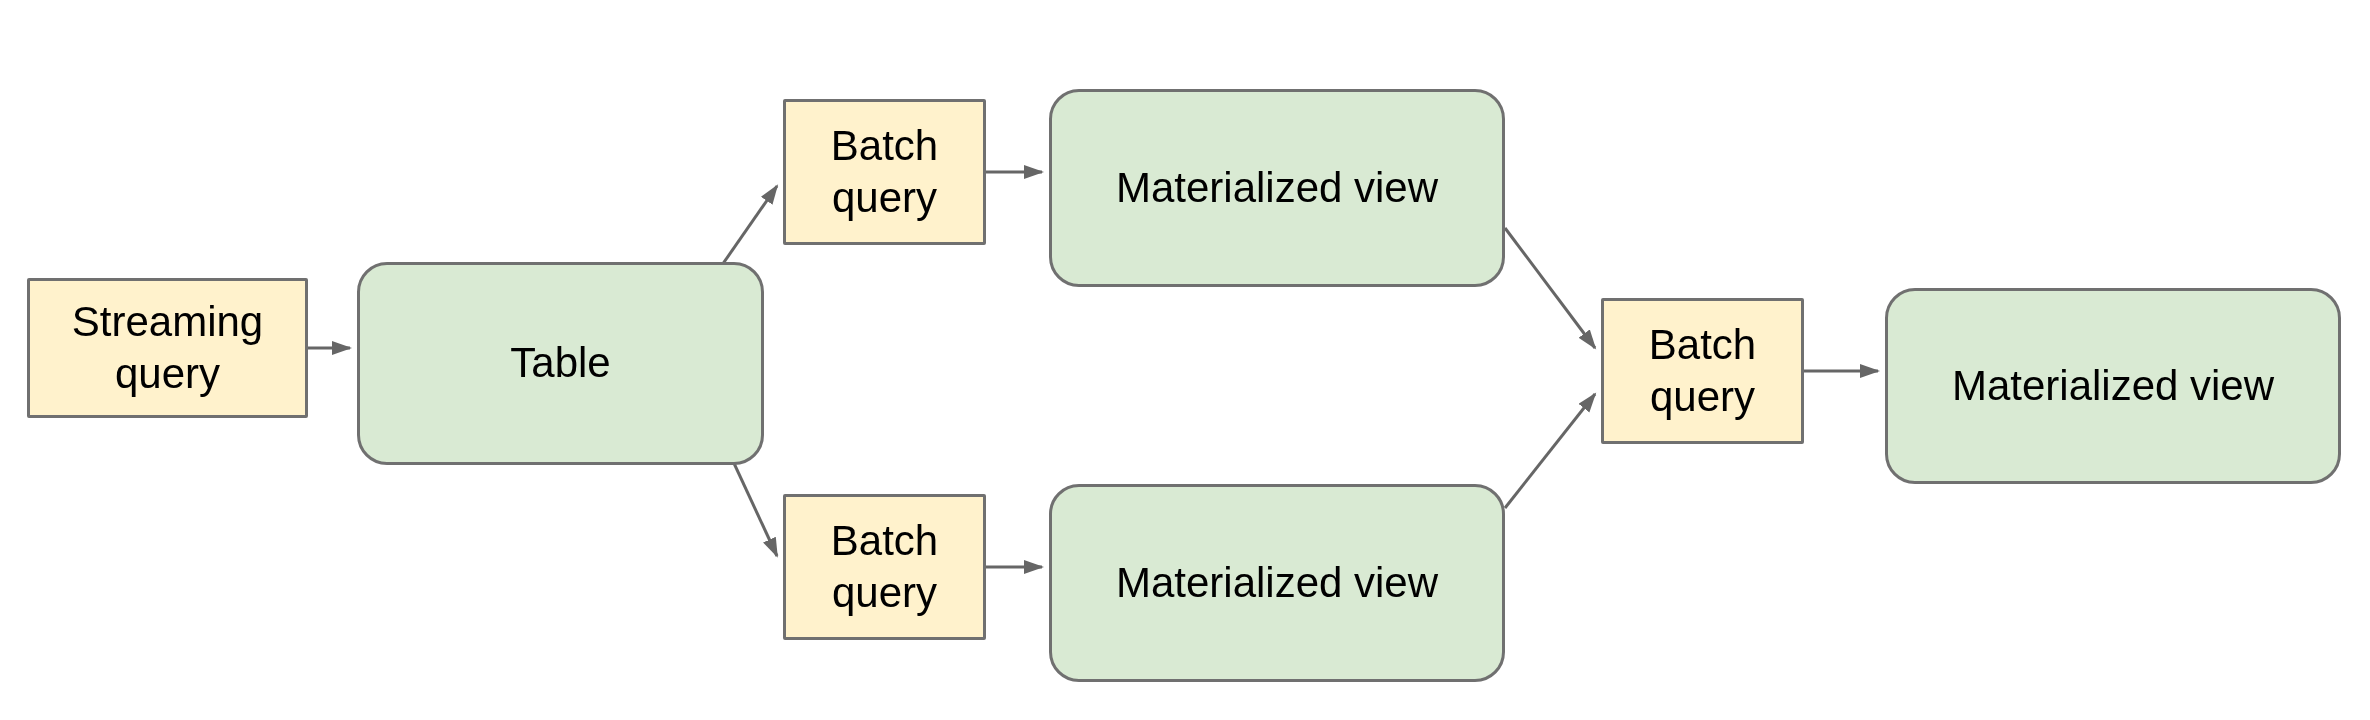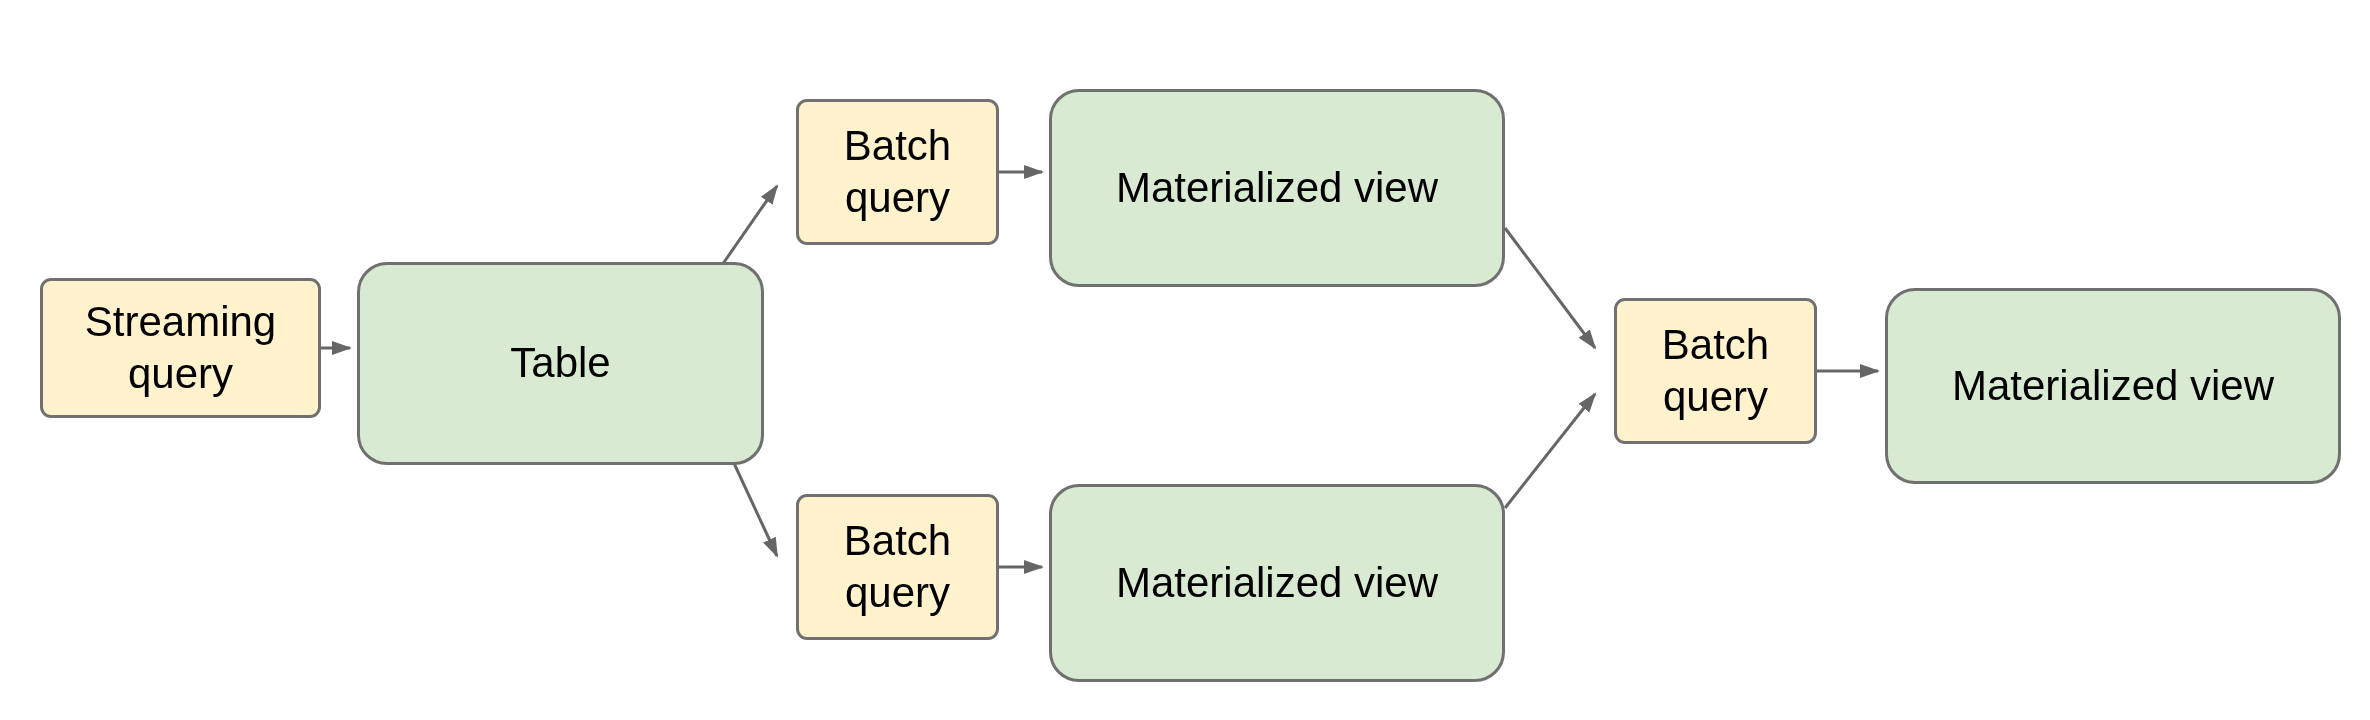--- a/index.html
+++ b/index.html
@@ -38,22 +38,21 @@
     text-align: center;
     box-sizing: border-box;
     font-size: 42px;
     line-height: 1.25;
     color: var(--text, #000000);
     padding: 8px 14px;
   }
   .node.query {
     background: var(--query-fill, #fff2cc);
     border: 3px solid var(--query-border, #707070);
-    border-radius: 11px;
-    margin-left: 13px;
+    border-radius: 2px;
   }
   .node.dataset {
     background: var(--dataset-fill, #d9ead3);
     border: 3px solid var(--dataset-border, #707070);
     border-radius: 30px;
     margin-top: 16px;
   }
 
   
   .pos-streaming-query      { left:  27px; top: 278px; width: 281px; height: 140px; }

